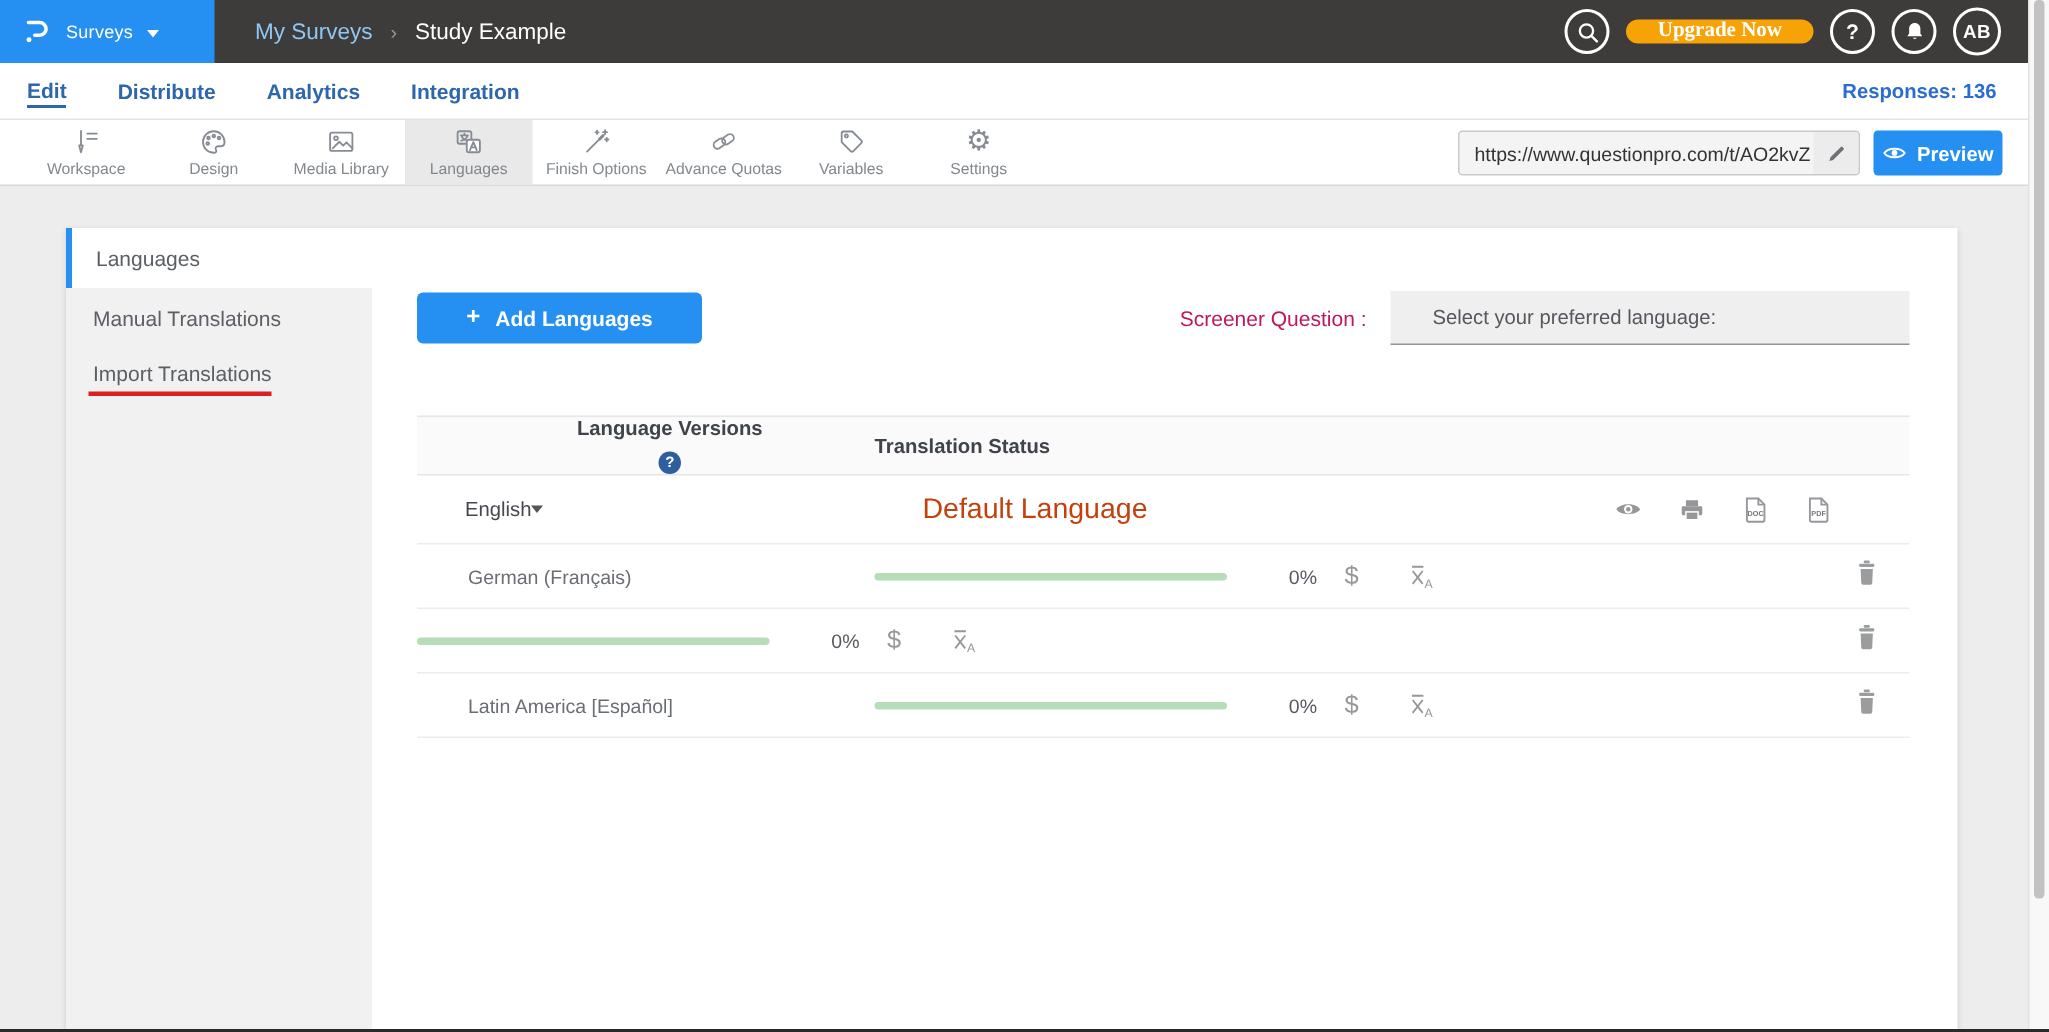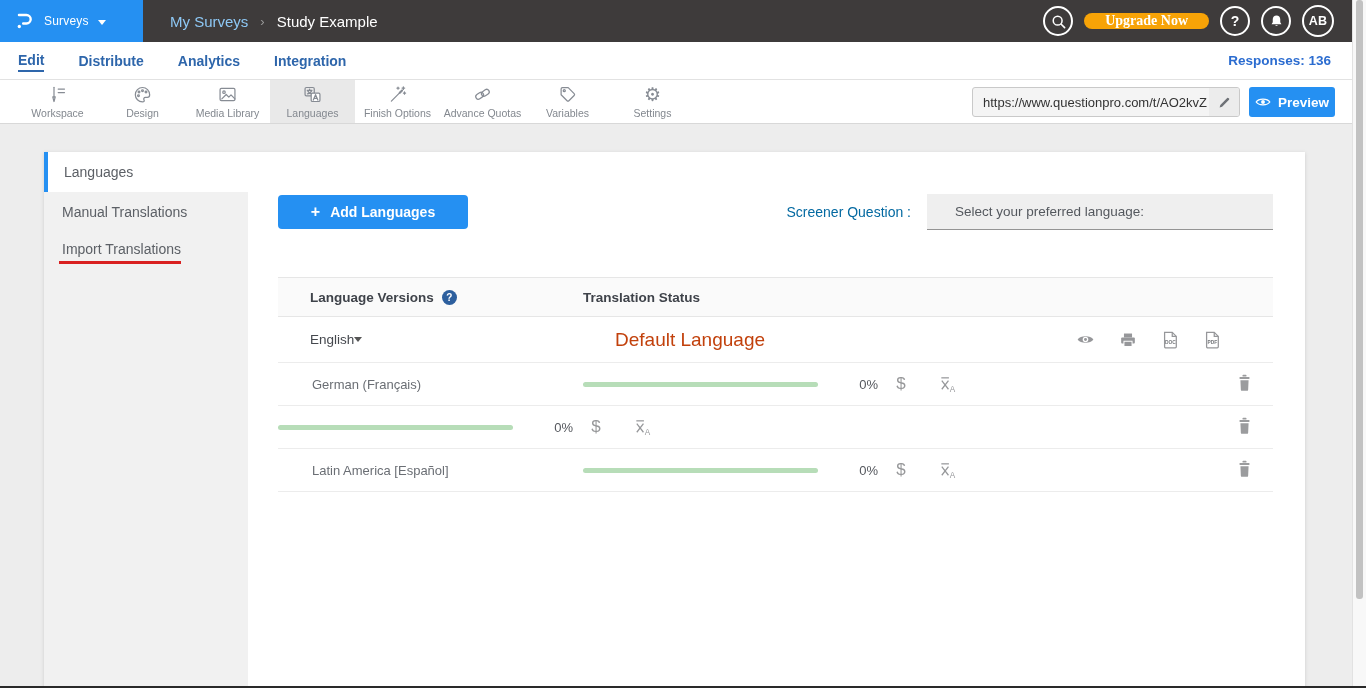--- a/index.html
+++ b/index.html
@@ -48,26 +48,26 @@
   .side-item { height:40px; display:flex; flex-direction:column; justify-content:center; align-items:flex-start; padding-left:18px; font-size:14px; color:#5c6066; cursor:pointer; }
   .side-item.active { border-left:4px solid #2590f2; padding-left:16px; background:#fff; }
   .side-rest { flex:1; background:#f1f1f1; }
   .red-underline { border-bottom:3px solid #d92121; padding-bottom:4px; margin-left:-3px; padding-left:3px; }
 
   .card-main { flex:1; padding:0 32px 0 30px; }
   .top-row { margin-top:42px; display:flex; align-items:center; }
   .add-btn { width:190px; height:34px; background:#2590f2; border:none; border-radius:4px; color:#fff; font-size:14px; font-weight:600; display:flex; align-items:center; justify-content:center; gap:10px; font-family:inherit; cursor:pointer; }
   .add-plus { font-size:16px; font-weight:bold; }
   .screener { margin-left:auto; display:flex; align-items:center; gap:16px; }
-  .screener-label { font-size:14px; color:#0369a1; }
+  .screener-label { font-size:14px; color:#be185d; }
   .screener-select { width:346px; height:36px; background:#efefef; border:none; border-bottom:1px solid #949494; display:flex; align-items:center; padding-left:28px; font-size:13.5px; color:#54585e; cursor:pointer; }
 
   .lang-table { margin-top:47px; }
   .thead { height:40px; background:#fafafa; border-top:1px solid #e6e6e6; border-bottom:1px solid #e6e6e6; display:flex; align-items:center; font-size:13.5px; font-weight:700; color:#3f434a; }
-  .col-name { width:305px; padding-left:32px; display:flex; align-items:center; gap:8px; }
+  .col-name { width:305px; padding-left:32px; display:flex; align-items:center; gap:8px;flex-direction:column; }
   .help-circle { width:15px; height:15px; border-radius:50%; background:#2d5f9e; color:#fff; font-size:10px; font-weight:bold; display:flex; align-items:center; justify-content:center; cursor:pointer; }
   .trow { display:flex; align-items:center; border-bottom:1px solid #ececec; }
   .trow.default-row { height:46px; }
   .trow.lang-row { height:43px; }
   .name-cell { width:305px; padding-left:32px; display:flex; align-items:center; font-size:13.5px; color:#45484e; }
   .lang-row .name-cell { padding-left:34px; font-size:13px; color:#6a6e74; }
   .name-inner { width:240px; display:flex; align-items:center; cursor:pointer; }
   .caret-g { width:0; height:0; border-left:4.5px solid transparent; border-right:4.5px solid transparent; border-top:5px solid #555; }
   .status-cell { font-size:19px; color:#c2410c;margin-left:32px; }
   .export-icons { margin-left:auto; margin-right:52px; display:flex; align-items:center; gap:24px; }

